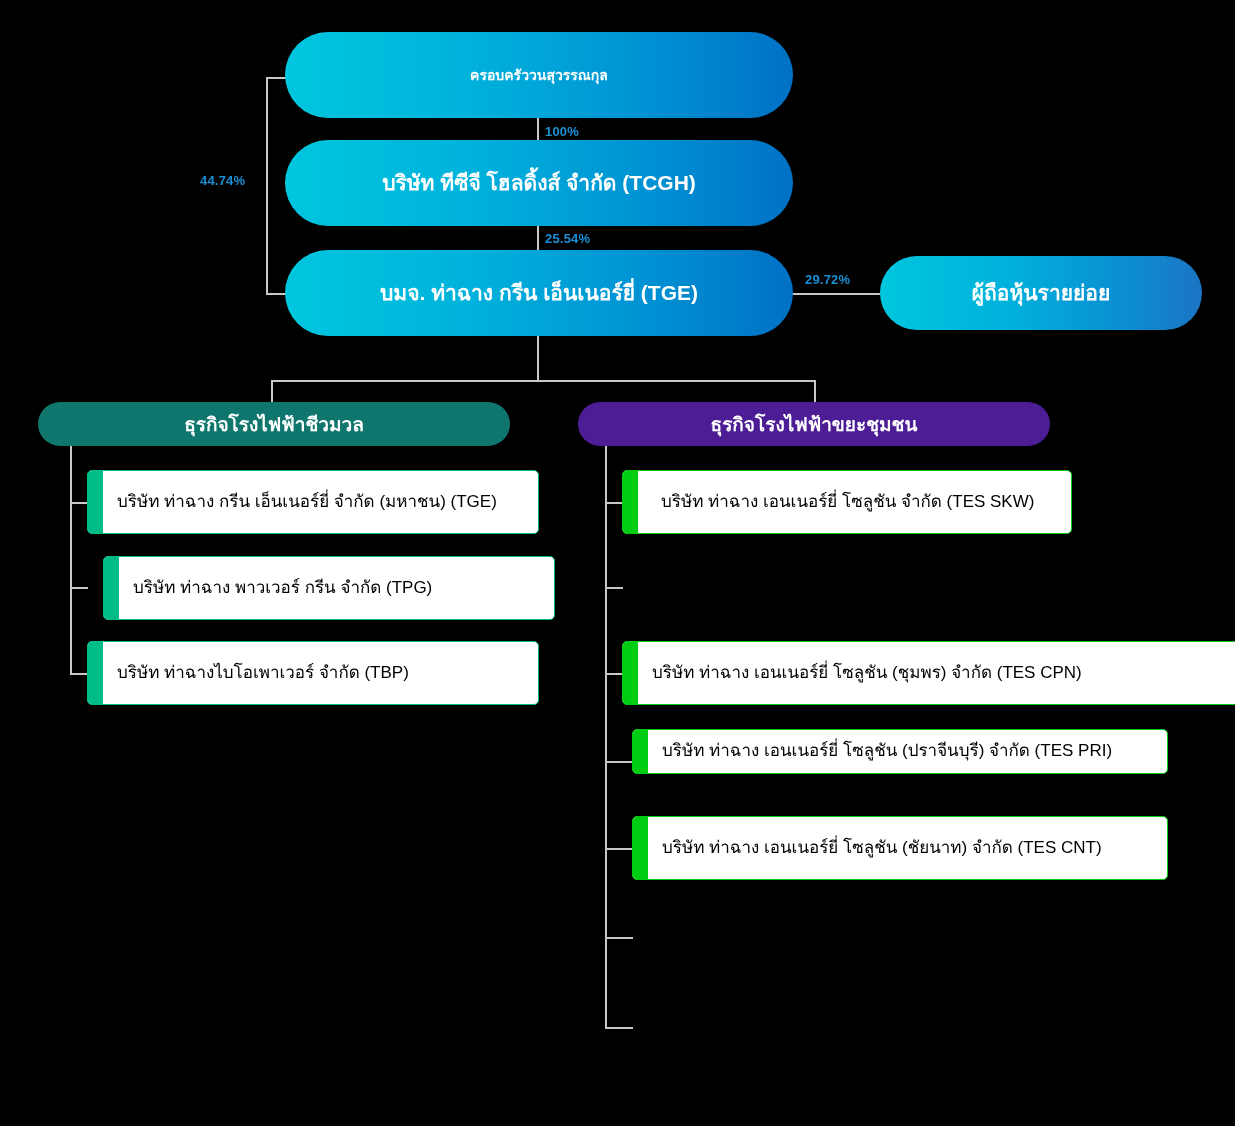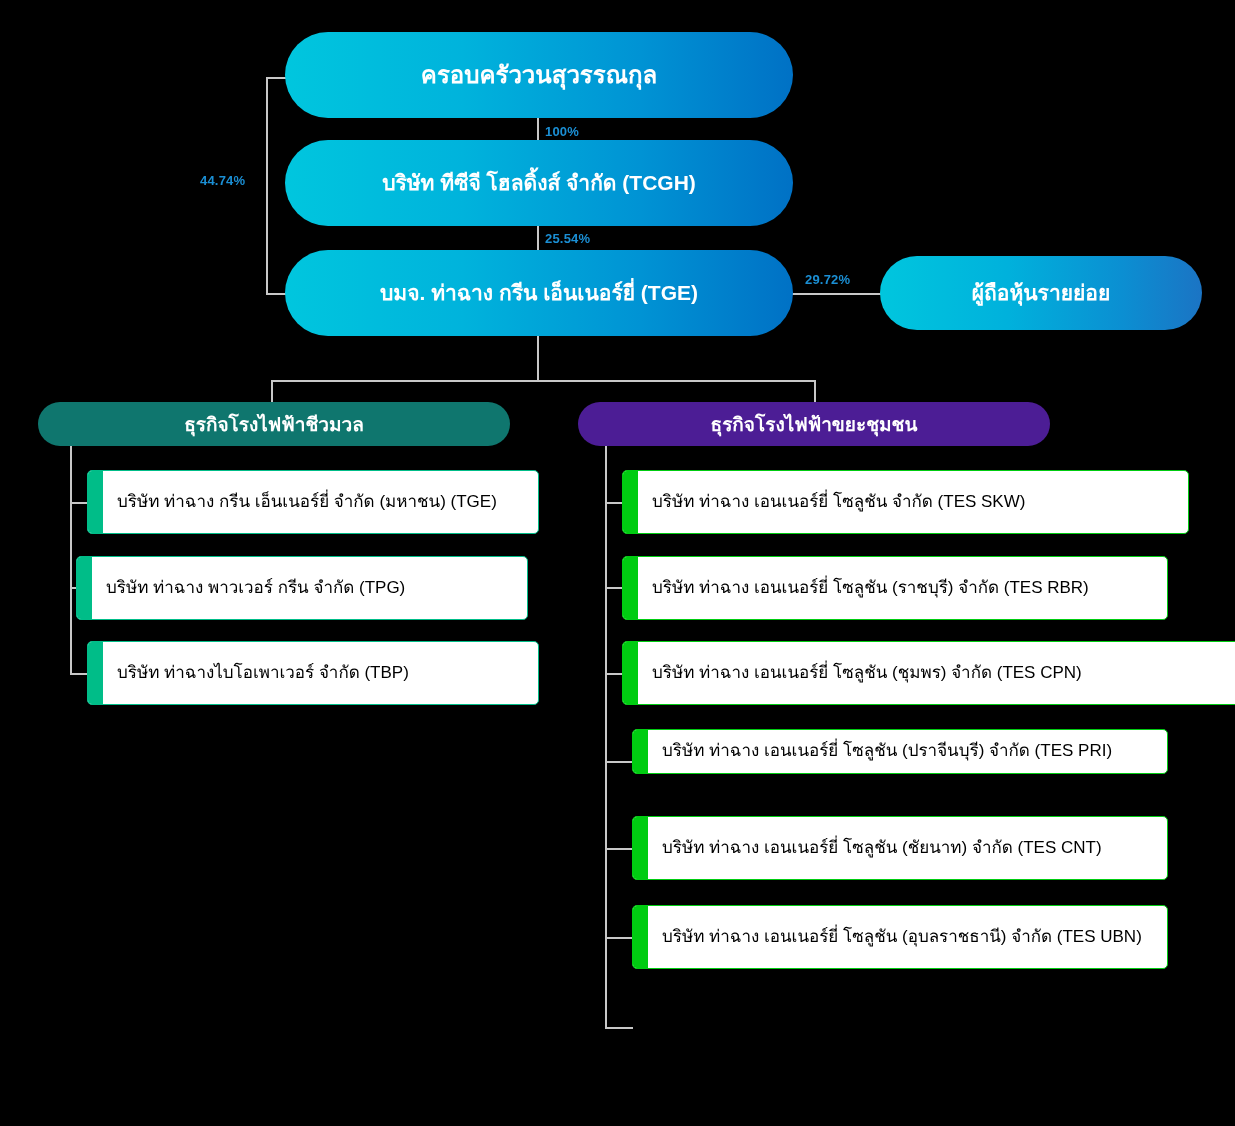--- a/index.html
+++ b/index.html
@@ -43,21 +43,21 @@
     display: flex;
     align-items: center;
     justify-content: center;
     border-radius: 999px;
     color: #ffffff;
     font-weight: bold;
     text-align: center;
     line-height: 1.15;
     background: linear-gradient(90deg, #00c6de 0%, #00b3dc 35%, #0093d4 70%, #0071c5 100%);
   }
-  .pill.l1 { font-size: 24px; }
+  .pill.l1 { font-size: 14px; }
   .pill.l2 { font-size: 21px; }
   .pill.l3 { font-size: 21px; }
   .pill.minor {
     font-size: 21px;
     background: linear-gradient(90deg, #00c6de 0%, #00b1dc 40%, #0b8fd2 75%, #1b74c4 100%);
   }
 
   
   .division {
     position: absolute;
@@ -150,56 +150,48 @@
 
   <div class="pill minor" style="left:880px; top:256px; width:322px; height:74px;">ผู้ถือหุ้นรายย่อย</div>
 
   <div class="division biomass" style="left:38px; top:402px; width:472px; height:44px;">ธุรกิจโรงไฟฟ้าชีวมวล</div>
 
   <div class="sub biomass-sub" style="left:87px; top:470px; width:452px; height:64px;">
     <span class="accent"></span>
     <span class="sub-label">บริษัท ท่าฉาง กรีน เอ็นเนอร์ยี่ จำกัด (มหาชน) (TGE)</span>
   </div>
 
-  <div class="sub biomass-sub" style="left:76px; top:556px; width:452px; height:64px;">
+  <div class="sub biomass-sub" style="left:103px; top:556px; width:452px; height:64px;">
     <span class="accent"></span>
     <span class="sub-label">บริษัท ท่าฉาง พาวเวอร์ กรีน จำกัด (TPG)</span>
   </div>
 
   <div class="sub biomass-sub" style="left:87px; top:641px; width:452px; height:64px;">
     <span class="accent"></span>
     <span class="sub-label">บริษัท ท่าฉางไบโอเพาเวอร์ จำกัด (TBP)</span>
   </div>
 
   <div class="division waste" style="left:578px; top:402px; width:472px; height:44px;">ธุรกิจโรงไฟฟ้าขยะชุมชน</div>
 
-  <div class="sub waste-sub" style="left:622px; top:470px; width:567px; height:64px;">
+  <div class="sub waste-sub" style="left:622px; top:470px; width:450px; height:64px;gap:9px;">
     <span class="accent"></span>
     <span class="sub-label">บริษัท ท่าฉาง เอนเนอร์ยี่ โซลูชัน จำกัด (TES SKW)</span>
   </div>
 
-  <div class="sub waste-sub" style="left:622px; top:556px; width:546px; height:64px;">
-    <span class="accent"></span>
-    <span class="sub-label">บริษัท ท่าฉาง เอนเนอร์ยี่ โซลูชัน (ราชบุรี) จำกัด (TES RBR)</span>
-  </div>
 
   <div class="sub waste-sub" style="left:622px; top:641px; width:634px; height:64px;">
     <span class="accent"></span>
     <span class="sub-label">บริษัท ท่าฉาง เอนเนอร์ยี่ โซลูชัน (ชุมพร) จำกัด (TES CPN)</span>
   </div>
 
   <div class="sub waste-sub" style="left:632px; top:729px; width:536px; height:45px;">
     <span class="accent"></span>
     <span class="sub-label">บริษัท ท่าฉาง เอนเนอร์ยี่ โซลูชัน (ปราจีนบุรี) จำกัด (TES PRI)</span>
   </div>
 
   <div class="sub waste-sub" style="left:632px; top:816px; width:536px; height:64px;">
     <span class="accent"></span>
     <span class="sub-label">บริษัท ท่าฉาง เอนเนอร์ยี่ โซลูชัน (ชัยนาท) จำกัด (TES CNT)</span>
   </div>
 
-  <div class="sub waste-sub" style="left:632px; top:905px; width:536px; height:64px;">
-    <span class="accent"></span>
-    <span class="sub-label">บริษัท ท่าฉาง เอนเนอร์ยี่ โซลูชัน (อุบลราชธานี) จำกัด (TES UBN)</span>
-  </div>
 
 
 </div>
 
 </body></html>

